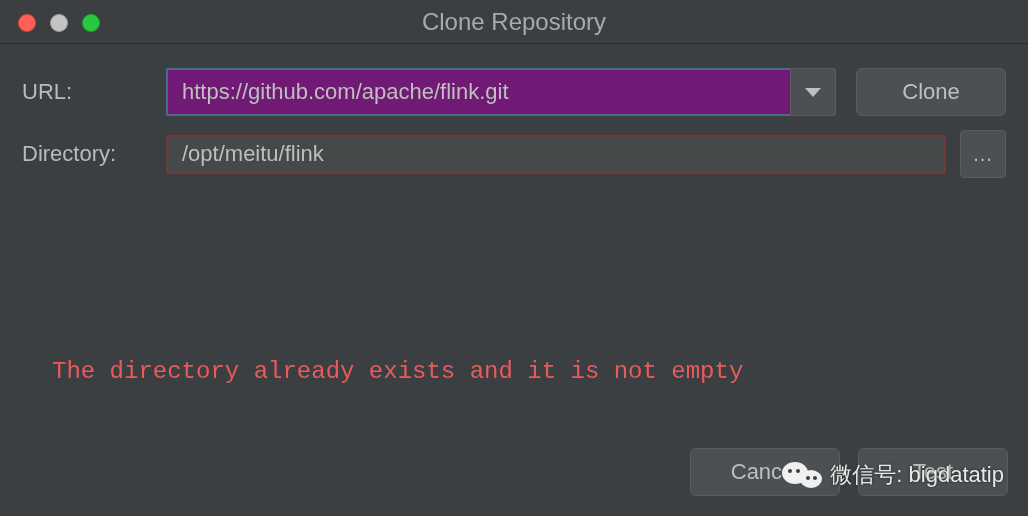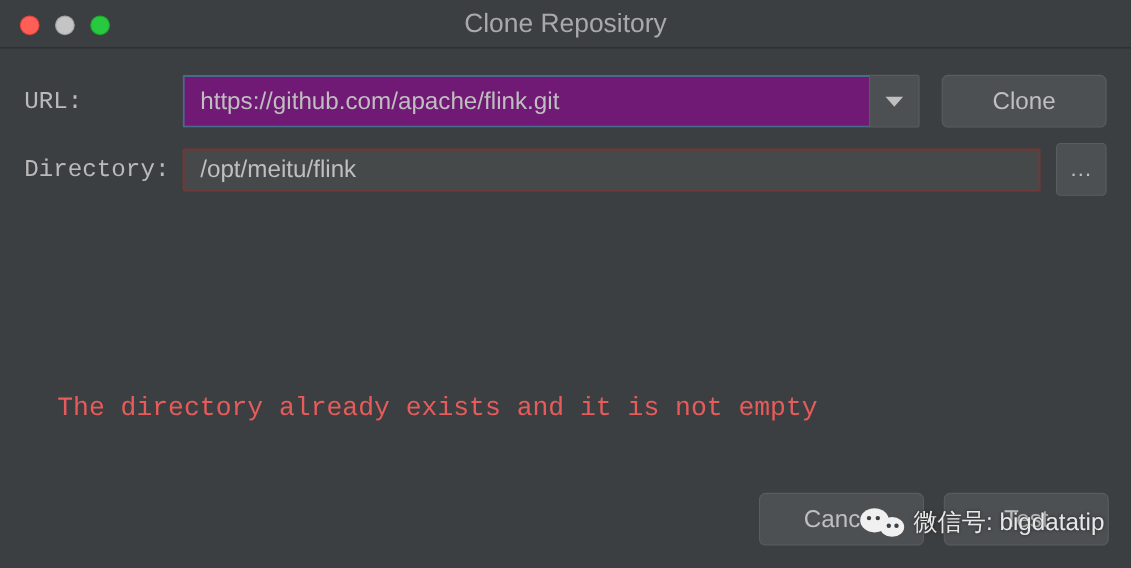--- a/index.html
+++ b/index.html
@@ -44,21 +44,20 @@
   }
   .form-row {
     display: flex;
     align-items: center;
     margin-bottom: 14px;
   }
   .form-label {
     width: 144px;
     color: #bababa;
     font-size: 22px;
-    font-family: Liberation Mono, monospace;
   }
   .url-combo {
     flex: 1;
     display: flex;
     height: 48px;
     max-width: 670px;
   }
   .url-input {
     flex: 1;
     background: #701a75;

